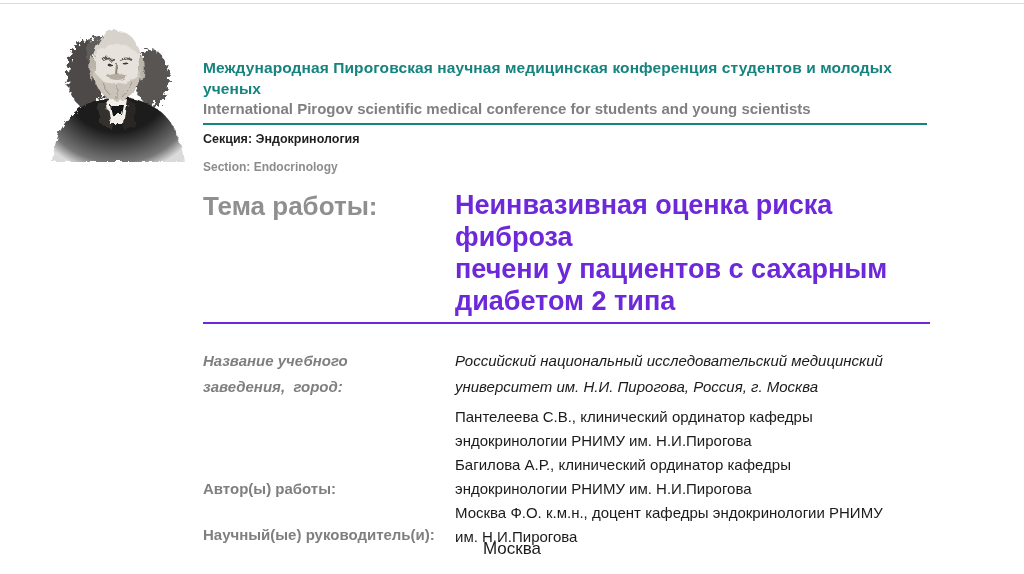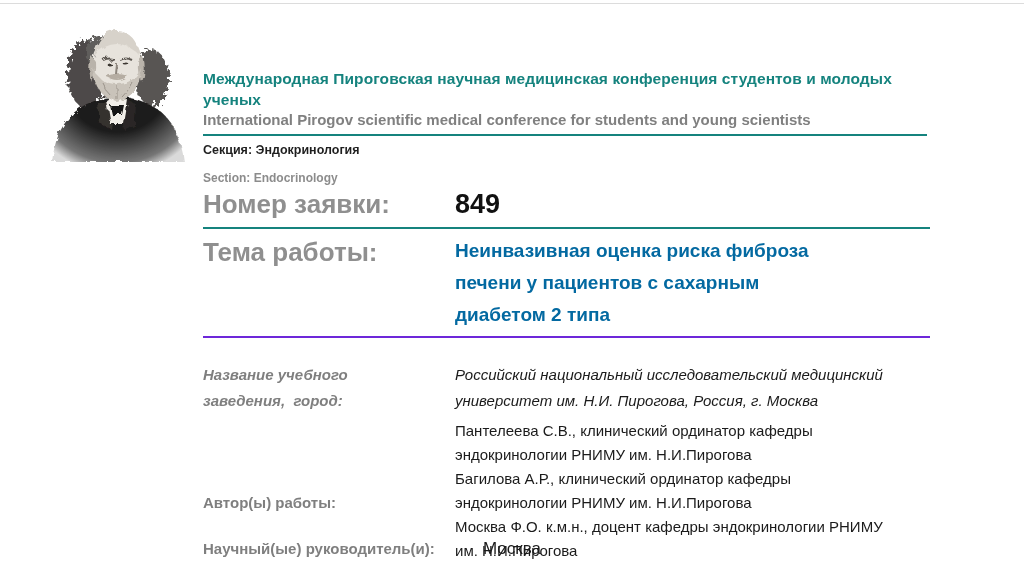--- a/index.html
+++ b/index.html
@@ -5,38 +5,38 @@
   html, body { margin:0; padding:0; }
   body {
     width:1024px; height:574px; position:relative; overflow:hidden;
     background:#ffffff; font-family:"Liberation Sans", sans-serif;
     -webkit-font-smoothing:antialiased;
   }
   .top-rule { position:absolute; top:3px; left:0; width:1024px; height:1px; background:#dcdcdc; }
 
   .portrait { position:absolute; left:40px; top:12px; width:154px; height:150px; }
 
-  .header { position:absolute; left:203px; top:68px; width:727px; }
+  .header { position:absolute; left:203px; top:57px; width:727px; }
   .title-ru { color:#15837e; font-weight:bold; font-size:15.5px; line-height:21px; letter-spacing:.1px; }
   .title-en { color:#808080; font-weight:bold; font-size:15px; line-height:20px; }
   .header-rule { border-bottom:2px solid #15837e; margin-top:4px; width:724px; }
   .section-ru { margin-top:7px; font-size:12.5px; font-weight:bold; color:#1f1f1f; line-height:14px; }
   .section-en { margin-top:14px; font-size:12px; font-weight:bold; color:#8c8c8c; line-height:14px; }
 
   .table { position:absolute; left:203px; top:183px; width:727px; }
   .row { display:grid; grid-template-columns:252px 1fr; }
   .row1 { padding:4px 0 6px 0; border-bottom:2px solid #15837e; }
   .row2 { padding:6px 0 5px 0; border-bottom:2px solid #6d28d9; }
   .row3 { margin-top:24px;font-style:italic; }
   .row4 { margin-top:5px; }
   .row5 { margin-top:0; }
 
   .label-lg { font-size:26px; font-weight:bold; color:#8f8f8f; line-height:34px; }
   .value-num { font-size:27px; font-weight:bold; color:#111111; line-height:34px; }
-  .value-title { font-size:19px; font-weight:bold; color:#0369a1; line-height:32px; }
+  .value-title { font-size:27px; font-weight:bold; color:#6d28d9; line-height:32px; }
 
   .label-sm { font-size:15px; font-weight:bold; color:#7f7f7f; line-height:26px; white-space:pre-wrap; }
   .value-sm { font-size:15px; color:#1b1b1b; line-height:26px; }
   .lh24 .line { line-height:24px; }
   .row4 .label-sm { align-self:end; padding-bottom:3px; line-height:18px; }
   .row5 .label-sm { align-self:end; padding-bottom:5px; line-height:18px; }
 
   .city { position:absolute; left:0; top:539px; width:1024px; text-align:center;
           font-size:17px; color:#1b1b1b; }
 </style>
@@ -109,24 +109,20 @@
 <div class="header">
   <div class="title-ru">Международная Пироговская научная медицинская конференция студентов и молодых ученых</div>
   <div class="title-en">International Pirogov scientific medical conference for students and young scientists</div>
   <div class="header-rule"></div>
   <div class="section-ru">Секция: Эндокринология</div>
   <div class="section-en">Section: Endocrinology</div>
 </div>
 
 <div class="table">
 
-  <div class="row row1">
-    <div class="label-lg">Номер заявки:</div>
-    <div class="value-num">849</div>
-  </div>
 
   <div class="row row2">
     <div class="label-lg">Тема работы:</div>
     <div class="value-title">
         <div class="line">Неинвазивная оценка риска фиброза</div>
         <div class="line">печени у пациентов с сахарным</div>
         <div class="line">диабетом 2 типа</div>
       </div>
   </div>
 

